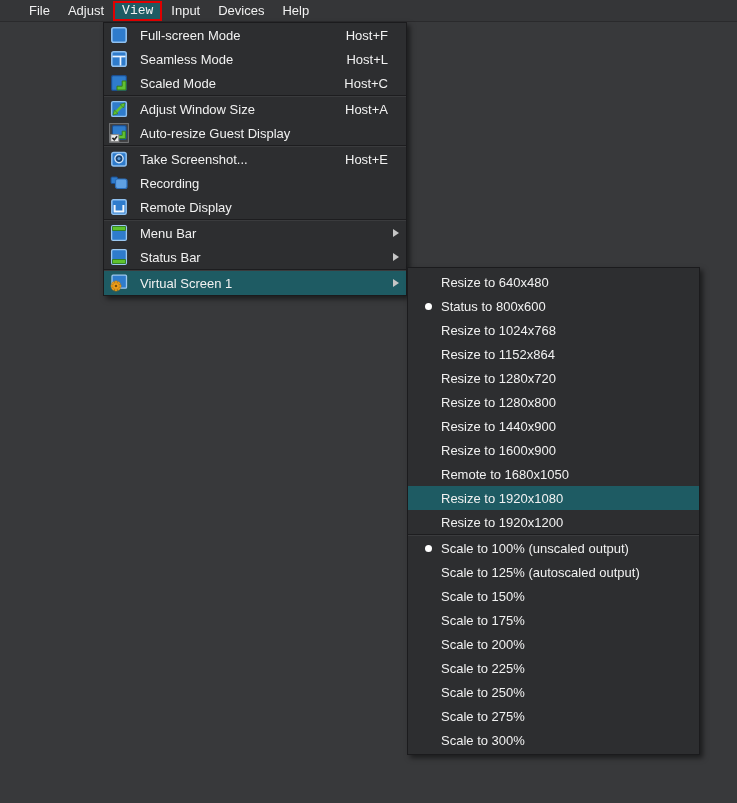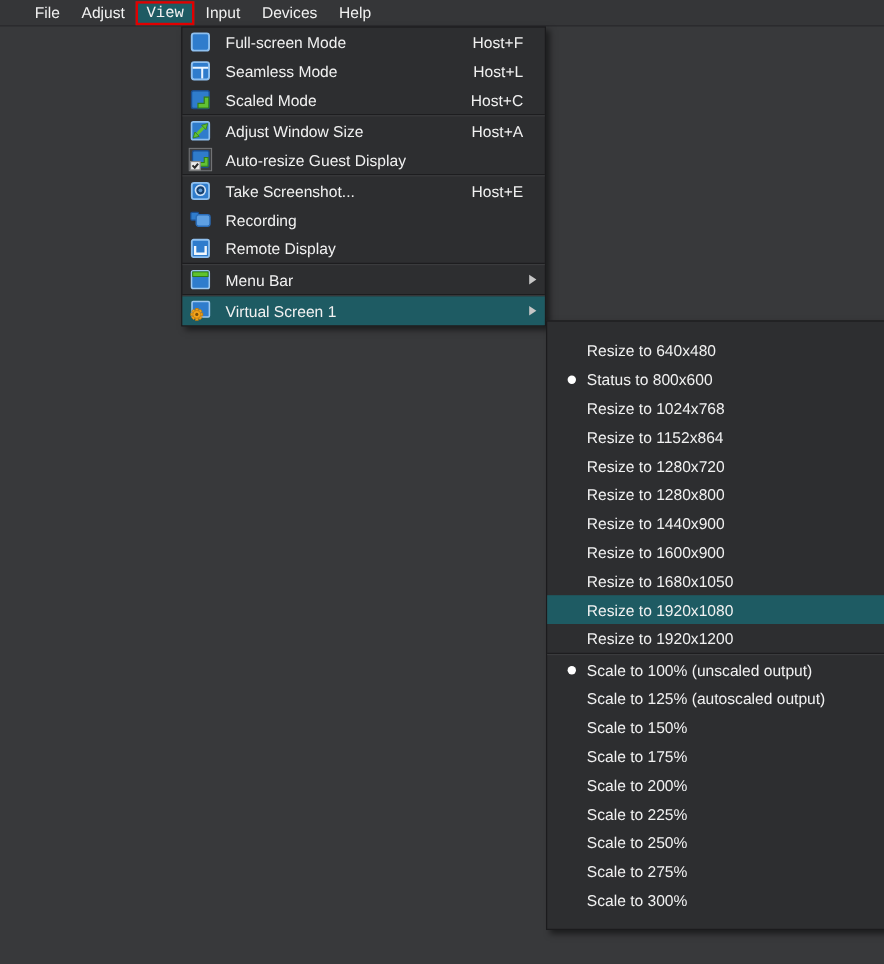--- a/index.html
+++ b/index.html
@@ -36,24 +36,23 @@
     border:2px solid var(--red);
     padding:0 7px;
     font-family:Liberation Mono, monospace;
   }
   
   .popup{
     position:absolute;
     background:var(--popup-bg);
     border:1px solid var(--popup-border);
     box-shadow:3px 3px 5px rgba(0,0,0,.5);
-    margin-left:48px;
   }
   #view-menu{left:103px;top:22px;width:304px}
-  #vs-submenu{left:407px;top:267px;width:293px;padding:12px 0}
+  #vs-submenu{left:407px;top:267px;width:293px;padding:2px 0}
   .mrow,.srow{
     height:24px;display:flex;align-items:center;position:relative;
     white-space:nowrap;cursor:default;
   }
   .mrow{padding:0 6px 0 3px}
   .srow{padding:0 10px 0 7px}
   .mrow.selected,.srow.selected{background:var(--sel)}
   .mrow .icon{
     width:24px;height:22px;display:flex;align-items:center;justify-content:center;
     flex:0 0 24px;
@@ -177,20 +176,30 @@
     <div class="mrow">
       <span class="icon">
         <svg width="20" height="20" viewBox="0 0 20 20">
           <rect x="2.6" y="2.6" width="14.8" height="14.8" rx="1.5" fill="#2f7ccc" stroke="#9dc8f0" stroke-width="1.3"></rect>
           <rect x="3.6" y="3.6" width="12.8" height="3.8" fill="#5fc32e" stroke="#2f7d10" stroke-width="0.8"></rect>
         </svg>
       </span>
       <span class="label">Menu Bar</span>
       <span class="arrow"></span>
     </div>
+    <div class="mrow">
+      <span class="icon">
+        <svg width="20" height="20" viewBox="0 0 20 20">
+          <rect x="2.6" y="2.6" width="14.8" height="14.8" rx="1.5" fill="#2f7ccc" stroke="#9dc8f0" stroke-width="1.3"></rect>
+          <rect x="3.6" y="12.6" width="12.8" height="3.8" fill="#5fc32e" stroke="#2f7d10" stroke-width="0.8"></rect>
+        </svg>
+      </span>
+      <span class="label">Status Bar</span>
+      <span class="arrow"></span>
+    </div>
     <div class="msep"></div>
     <div class="mrow selected">
       <span class="icon">
         <svg width="20" height="20" viewBox="0 0 20 20">
           <rect x="3" y="2.2" width="14.5" height="13" rx="1" fill="#2f7ccc" stroke="#9dc8f0" stroke-width="1.3"></rect>
           <g transform="translate(7,13)">
             <g fill="#f2a31b" stroke="#b97a0d" stroke-width="0.6">
               <rect x="-1.2" y="-5" width="2.4" height="10"></rect>
               <rect x="-1.2" y="-5" width="2.4" height="10" transform="rotate(45)"></rect>
               <rect x="-1.2" y="-5" width="2.4" height="10" transform="rotate(90)"></rect>
@@ -236,21 +245,21 @@
     <div class="srow">
       <span class="radio"></span>
       <span class="label">Resize to 1440x900</span>
     </div>
     <div class="srow">
       <span class="radio"></span>
       <span class="label">Resize to 1600x900</span>
     </div>
     <div class="srow">
       <span class="radio"></span>
-      <span class="label">Resize to 1680x1050</span>
+      <span class="label">Remote to 1680x1050</span>
     </div>
     <div class="srow selected">
       <span class="radio"></span>
       <span class="label">Resize to 1920x1080</span>
     </div>
     <div class="srow">
       <span class="radio"></span>
       <span class="label">Resize to 1920x1200</span>
     </div>
     <div class="msep"></div>

